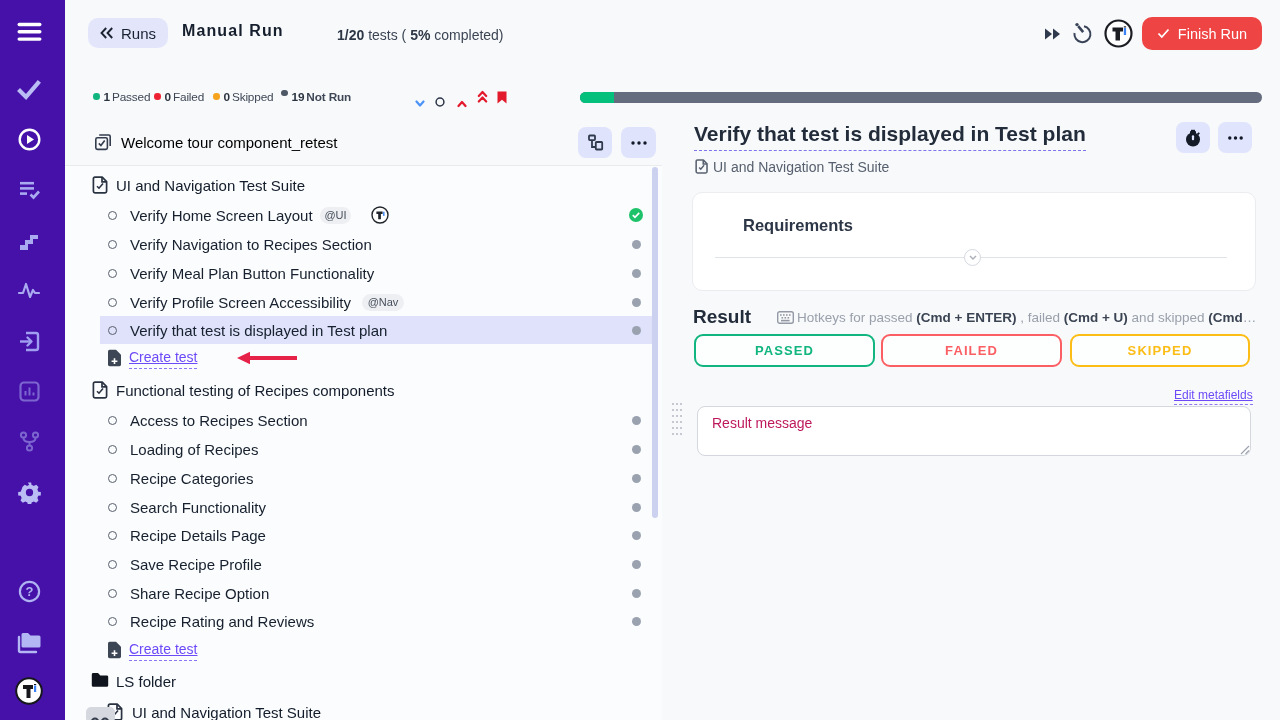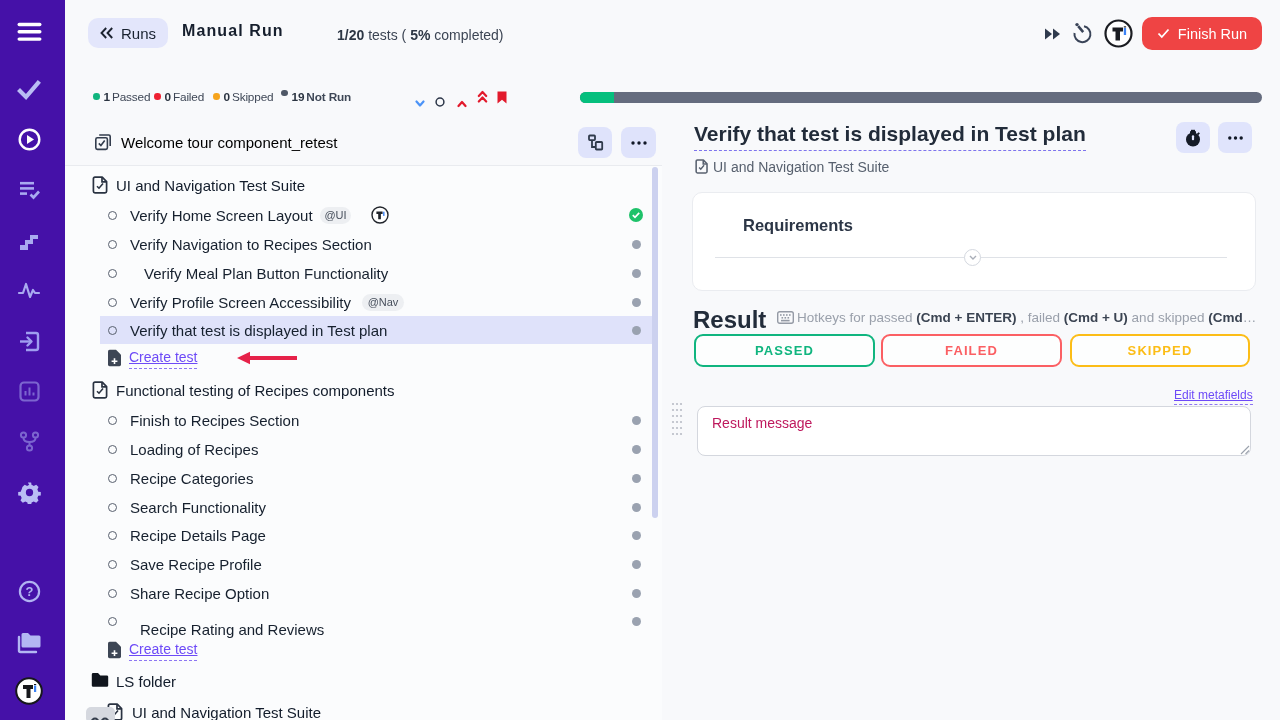--- a/index.html
+++ b/index.html
@@ -268,21 +268,21 @@
     </svg></div>
 <div class="abs" style="left:629px; top:208px;">
 <svg width="14" height="14" viewBox="0 0 14 14">
       <circle cx="7" cy="7" r="7" fill="#1ec26a"></circle>
       <path d="M3.8 7.2 L6 9.4 L10.2 4.9" fill="none" stroke="#fff" stroke-width="1.7"></path>
     </svg></div>
 <div class="bullet" style="left:108px; top:239.5px;"></div>
 <div class="abs row-text" style="left:130px; top:235.5px;">Verify Navigation to Recipes Section</div>
 <div class="statusdot" style="left:632px; top:239.5px;"></div>
 <div class="bullet" style="left:108px; top:268.5px;"></div>
-<div class="abs row-text" style="left:144px; top:264.5px;">Verify Meal Plan Button Functionality</div>
+<div class="abs row-text" style="left:130px; top:264.5px;">Verify Meal Plan Button Functionality</div>
 <div class="statusdot" style="left:632px; top:268.5px;"></div>
 <div class="bullet" style="left:108px; top:297.5px;"></div>
 <div class="abs row-text" style="left:130px; top:293.5px;">Verify Profile Screen Accessibility</div>
 <div class="statusdot" style="left:632px; top:297.5px;"></div>
 <div class="badge" style="left:362px; top:293.5px; width:42px; height:17px;">@Nav</div>
 <div class="bullet" style="left:108px; top:325.5px;"></div>
 <div class="abs row-text" style="left:130px; top:321.5px;">Verify that test is displayed in Test plan</div>
 <div class="statusdot" style="left:632px; top:325.5px;"></div>
 
 <div class="abs" style="left:107px; top:349px;">
@@ -295,42 +295,42 @@
 <svg width="62" height="16" viewBox="0 0 62 16">
       <path d="M0 8 L13 1.8 L13 6 L60 6 L60 10 L13 10 L13 14.2 Z" fill="#e62249"></path>
     </svg></div>
 <svg width="17" height="18" viewBox="0 0 17 18" style="position:absolute; left:92px; top:381px;">
     <path d="M3 1.2 H10.2 L14.6 5.6 V15.2 Q14.6 16.8 13 16.8 H3 Q1.4 16.8 1.4 15.2 V2.8 Q1.4 1.2 3 1.2 Z" fill="none" stroke="#2a3342" stroke-width="1.7" stroke-linejoin="round"></path>
     <path d="M10 1.4 V5.9 H14.5" fill="none" stroke="#2a3342" stroke-width="1.7"></path>
     <path d="M5 10.2 L7 12.2 L11 7.6" fill="none" stroke="#2a3342" stroke-width="1.6"></path>
   </svg>
 <div class="abs suite-text" style="left:116px; top:382px;">Functional testing of Recipes components</div>
 <div class="bullet" style="left:108px; top:415.5px;"></div>
-<div class="abs row-text" style="left:130px; top:411.5px;">Finish to Recipes Section</div>
+<div class="abs row-text" style="left:130px; top:411.5px;">Access to Recipes Section</div>
 <div class="statusdot" style="left:632px; top:415.5px;"></div>
 <div class="bullet" style="left:108px; top:444.5px;"></div>
 <div class="abs row-text" style="left:130px; top:440.5px;">Loading of Recipes</div>
 <div class="statusdot" style="left:632px; top:444.5px;"></div>
 <div class="bullet" style="left:108px; top:473.5px;"></div>
 <div class="abs row-text" style="left:130px; top:469.5px;">Recipe Categories</div>
 <div class="statusdot" style="left:632px; top:473.5px;"></div>
 <div class="bullet" style="left:108px; top:502.5px;"></div>
 <div class="abs row-text" style="left:130px; top:498.5px;">Search Functionality</div>
 <div class="statusdot" style="left:632px; top:502.5px;"></div>
 <div class="bullet" style="left:108px; top:530.5px;"></div>
 <div class="abs row-text" style="left:130px; top:526.5px;">Recipe Details Page</div>
 <div class="statusdot" style="left:632px; top:530.5px;"></div>
 <div class="bullet" style="left:108px; top:559.5px;"></div>
 <div class="abs row-text" style="left:130px; top:555.5px;">Save Recipe Profile</div>
 <div class="statusdot" style="left:632px; top:559.5px;"></div>
 <div class="bullet" style="left:108px; top:588.5px;"></div>
 <div class="abs row-text" style="left:130px; top:584.5px;">Share Recipe Option</div>
 <div class="statusdot" style="left:632px; top:588.5px;"></div>
 <div class="bullet" style="left:108px; top:616.5px;"></div>
-<div class="abs row-text" style="left:140px; top:612.5px;margin-top:8px;">Recipe Rating and Reviews</div>
+<div class="abs row-text" style="left:130px; top:612.5px;">Recipe Rating and Reviews</div>
 <div class="statusdot" style="left:632px; top:616.5px;"></div>
 
 <div class="abs" style="left:107px; top:641px;">
 <svg width="15" height="18" viewBox="0 0 15 18">
       <path d="M2.6 0.8 H9 L14 5.8 V15.6 Q14 17.2 12.4 17.2 H2.6 Q1 17.2 1 15.6 V2.4 Q1 0.8 2.6 0.8 Z" fill="#3d4655"></path>
       <path d="M4.6 12.2 H10.4 M7.5 9.3 V15.1" stroke="#fff" stroke-width="1.6"></path>
     </svg></div>
 <div class="abs createtext" style="left:129px; top:641px;">Create test</div>
 
 <div class="abs" style="left:91px; top:672px;">
@@ -384,21 +384,21 @@
 
 <div class="abs" style="left:692px; top:192px; width:564px; height:99px; background:#fff; border:1px solid #eaecf0; border-radius:10px;"></div>
 <div class="abs" style="left:715px; top:216px; font-size:16.5px; font-weight:bold; color:#2c3646;margin-left:28px;">Requirements</div>
 <div class="abs" style="left:715px; top:257px; width:512px; height:1px; background:#dfe2e7;"></div>
 <div class="abs" style="left:964px; top:249px; width:17px; height:17px; background:#fff; border:1.5px solid #d4d8df; border-radius:50%; display:flex; align-items:center; justify-content:center;">
 <svg width="8" height="5" viewBox="0 0 8 5">
       <path d="M1 1 L4 4 L7 1" fill="none" stroke="#a9aeb8" stroke-width="1.4"></path>
     </svg>
   </div>
 
-<div class="abs" style="left:693px; top:306px; font-size:24px; font-weight:bold; color:#222c3a;">Result</div>
+<div class="abs" style="left:693px; top:306px; font-size:19px; font-weight:bold; color:#222c3a;">Result</div>
 <svg width="17" height="13" viewBox="0 0 17 13" style="position:absolute; left:777px; top:311px;">
     <rect x="0.7" y="0.7" width="15.6" height="11.6" rx="2" fill="none" stroke="#949aa5" stroke-width="1.4"></rect>
     <g fill="#949aa5">
       <rect x="3" y="3.2" width="1.6" height="1.6"></rect>
       <rect x="6" y="3.2" width="1.6" height="1.6"></rect>
       <rect x="9" y="3.2" width="1.6" height="1.6"></rect>
       <rect x="12" y="3.2" width="1.6" height="1.6"></rect>
       <rect x="4.5" y="6" width="1.6" height="1.6"></rect>
       <rect x="7.5" y="6" width="1.6" height="1.6"></rect>
       <rect x="10.5" y="6" width="1.6" height="1.6"></rect>

